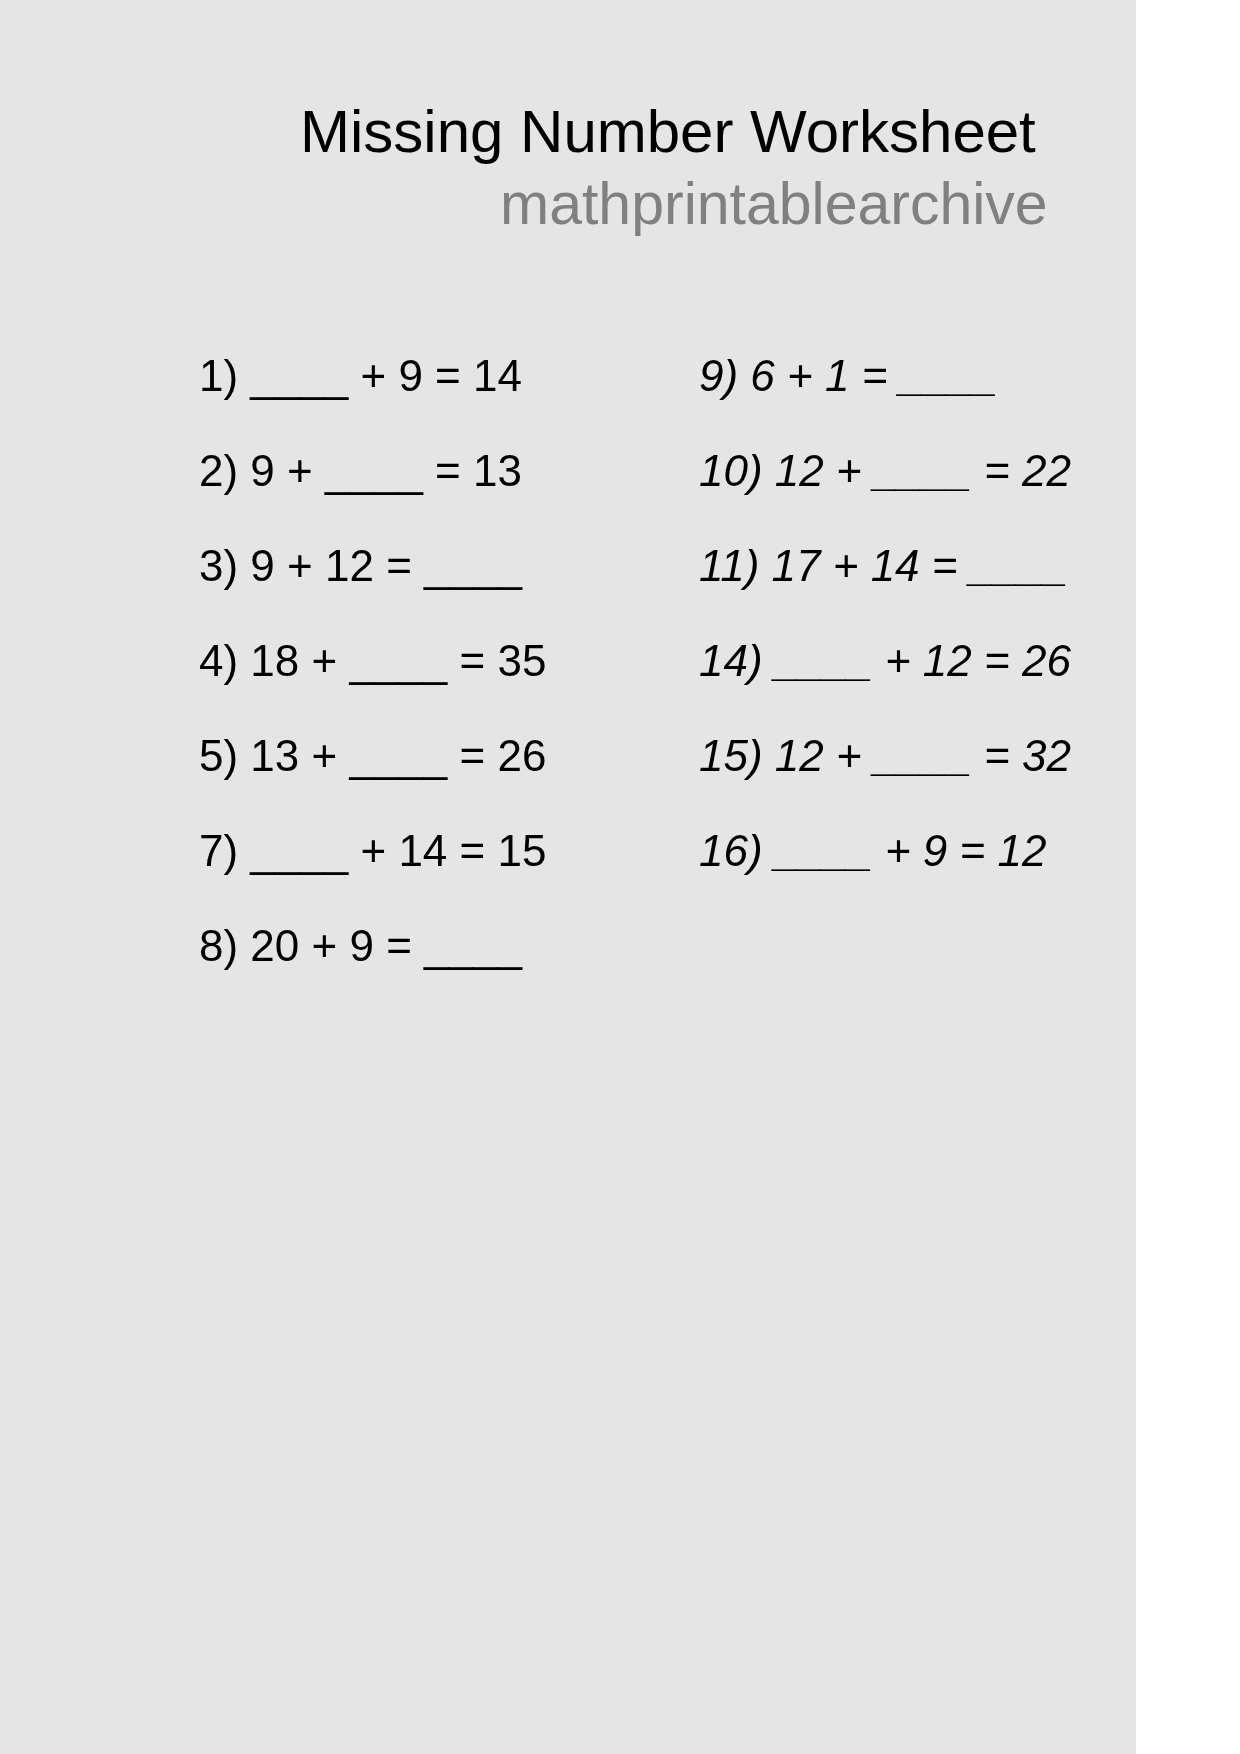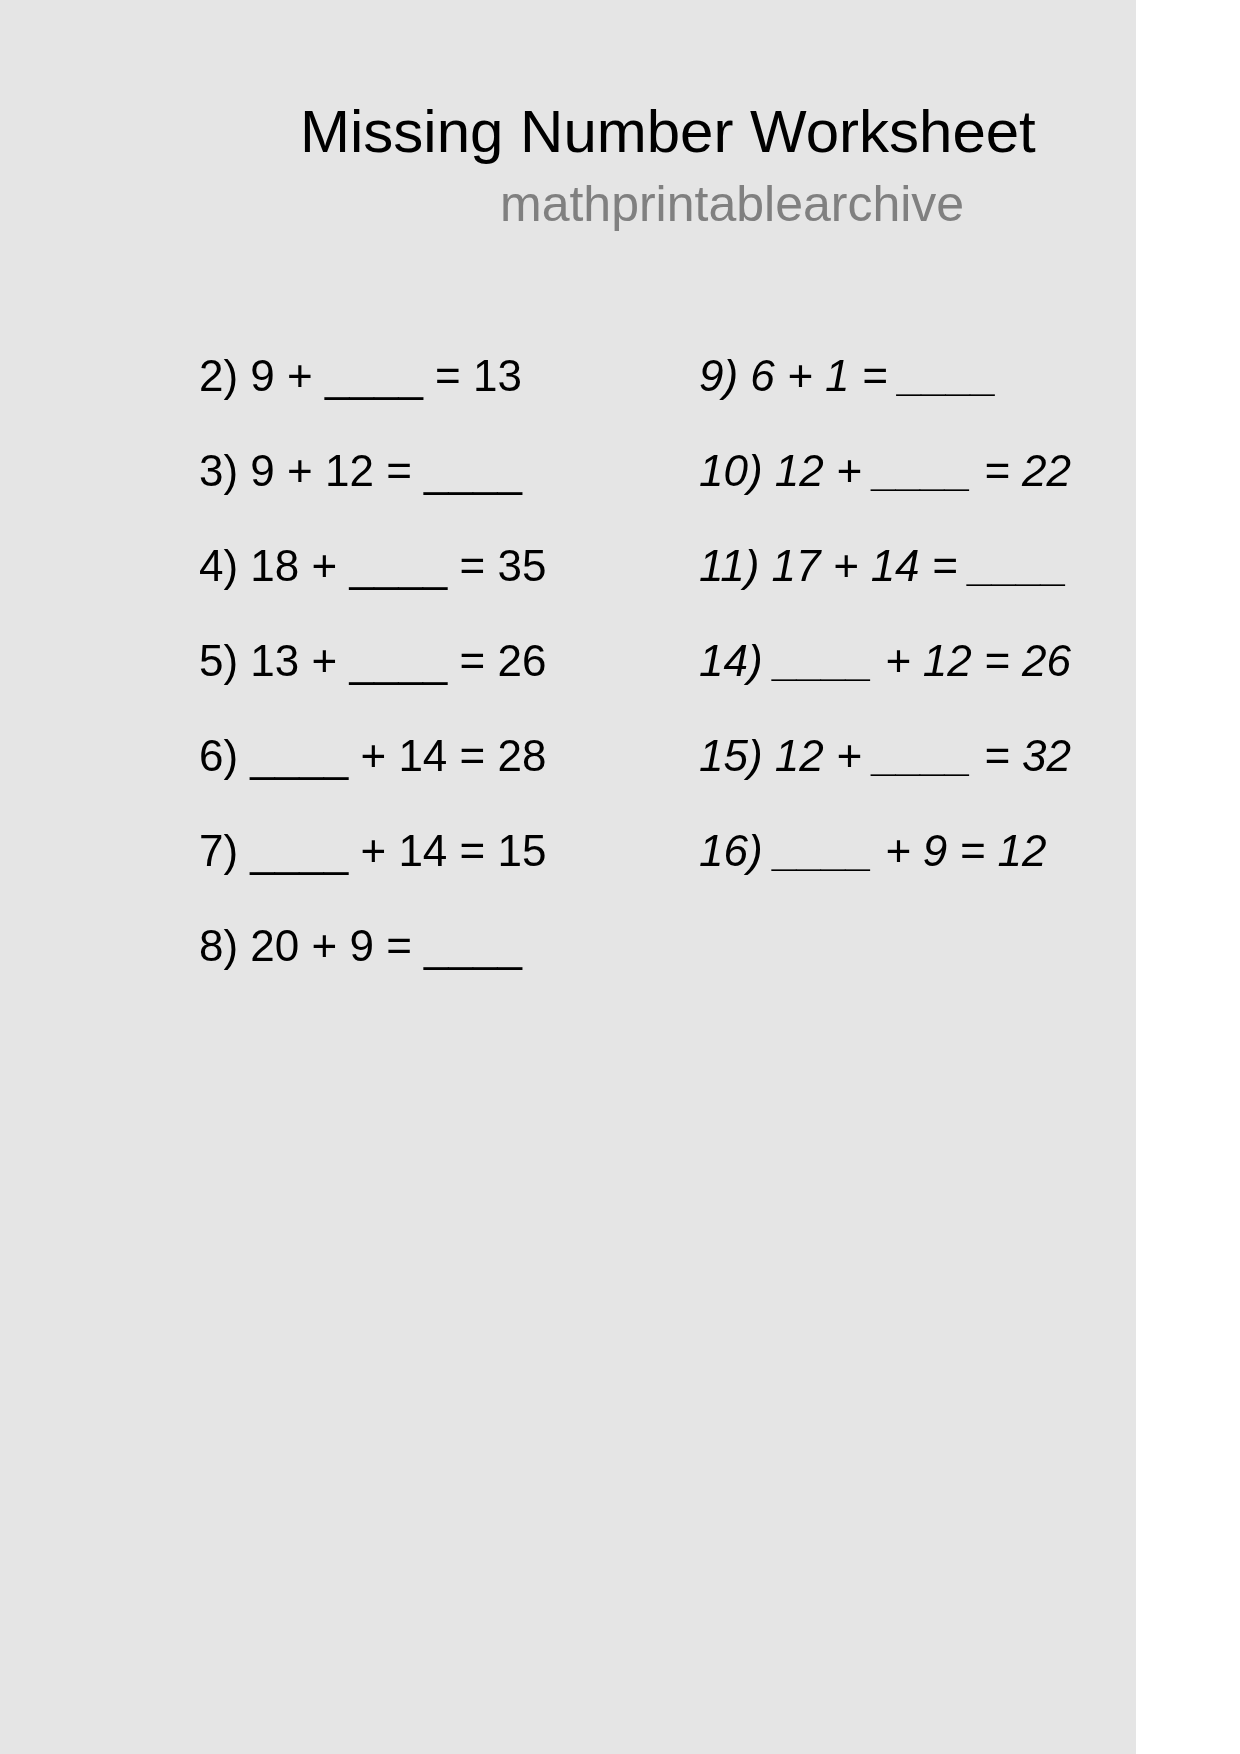--- a/index.html
+++ b/index.html
@@ -31,21 +31,21 @@
       line-height: 72px;
       white-space: nowrap;
       color: #000000;
       margin: 0;
       font-weight: normal;
     }
     .subtitle {
       position: absolute;
       left: 500px;
       top: 178px;
-      font-size: 50px;
+      font-size: 59px;
       line-height: 52px;
       white-space: nowrap;
       color: #808080;
       margin: 0;
     }
     .problems {
       position: absolute;
       top: 0;
       left: 0;
       width: 1240px;
@@ -67,25 +67,25 @@
   </style>
 </head>
 <body>
 
 <div class="page">
   <h1 class="title">Missing Number Worksheet</h1>
   <div class="subtitle">mathprintablearchive</div>
 
   <div class="problems">
     <div class="column left">
+      <div class="problem">1) ____ + 9 = 14</div>
       <div class="problem">2) 9 + ____ = 13</div>
       <div class="problem">3) 9 + 12 = ____</div>
       <div class="problem">4) 18 + ____ = 35</div>
       <div class="problem">5) 13 + ____ = 26</div>
-      <div class="problem">6) ____ + 14 = 28</div>
       <div class="problem">7) ____ + 14 = 15</div>
       <div class="problem">8) 20 + 9 = ____</div>
     </div>
     <div class="column right">
       <div class="problem">9) 6 + 1 = ____</div>
       <div class="problem">10) 12 + ____ = 22</div>
       <div class="problem">11) 17 + 14 = ____</div>
       <div class="problem">14) ____ + 12 = 26</div>
       <div class="problem">15) 12 + ____ = 32</div>
       <div class="problem">16) ____ + 9 = 12</div>

